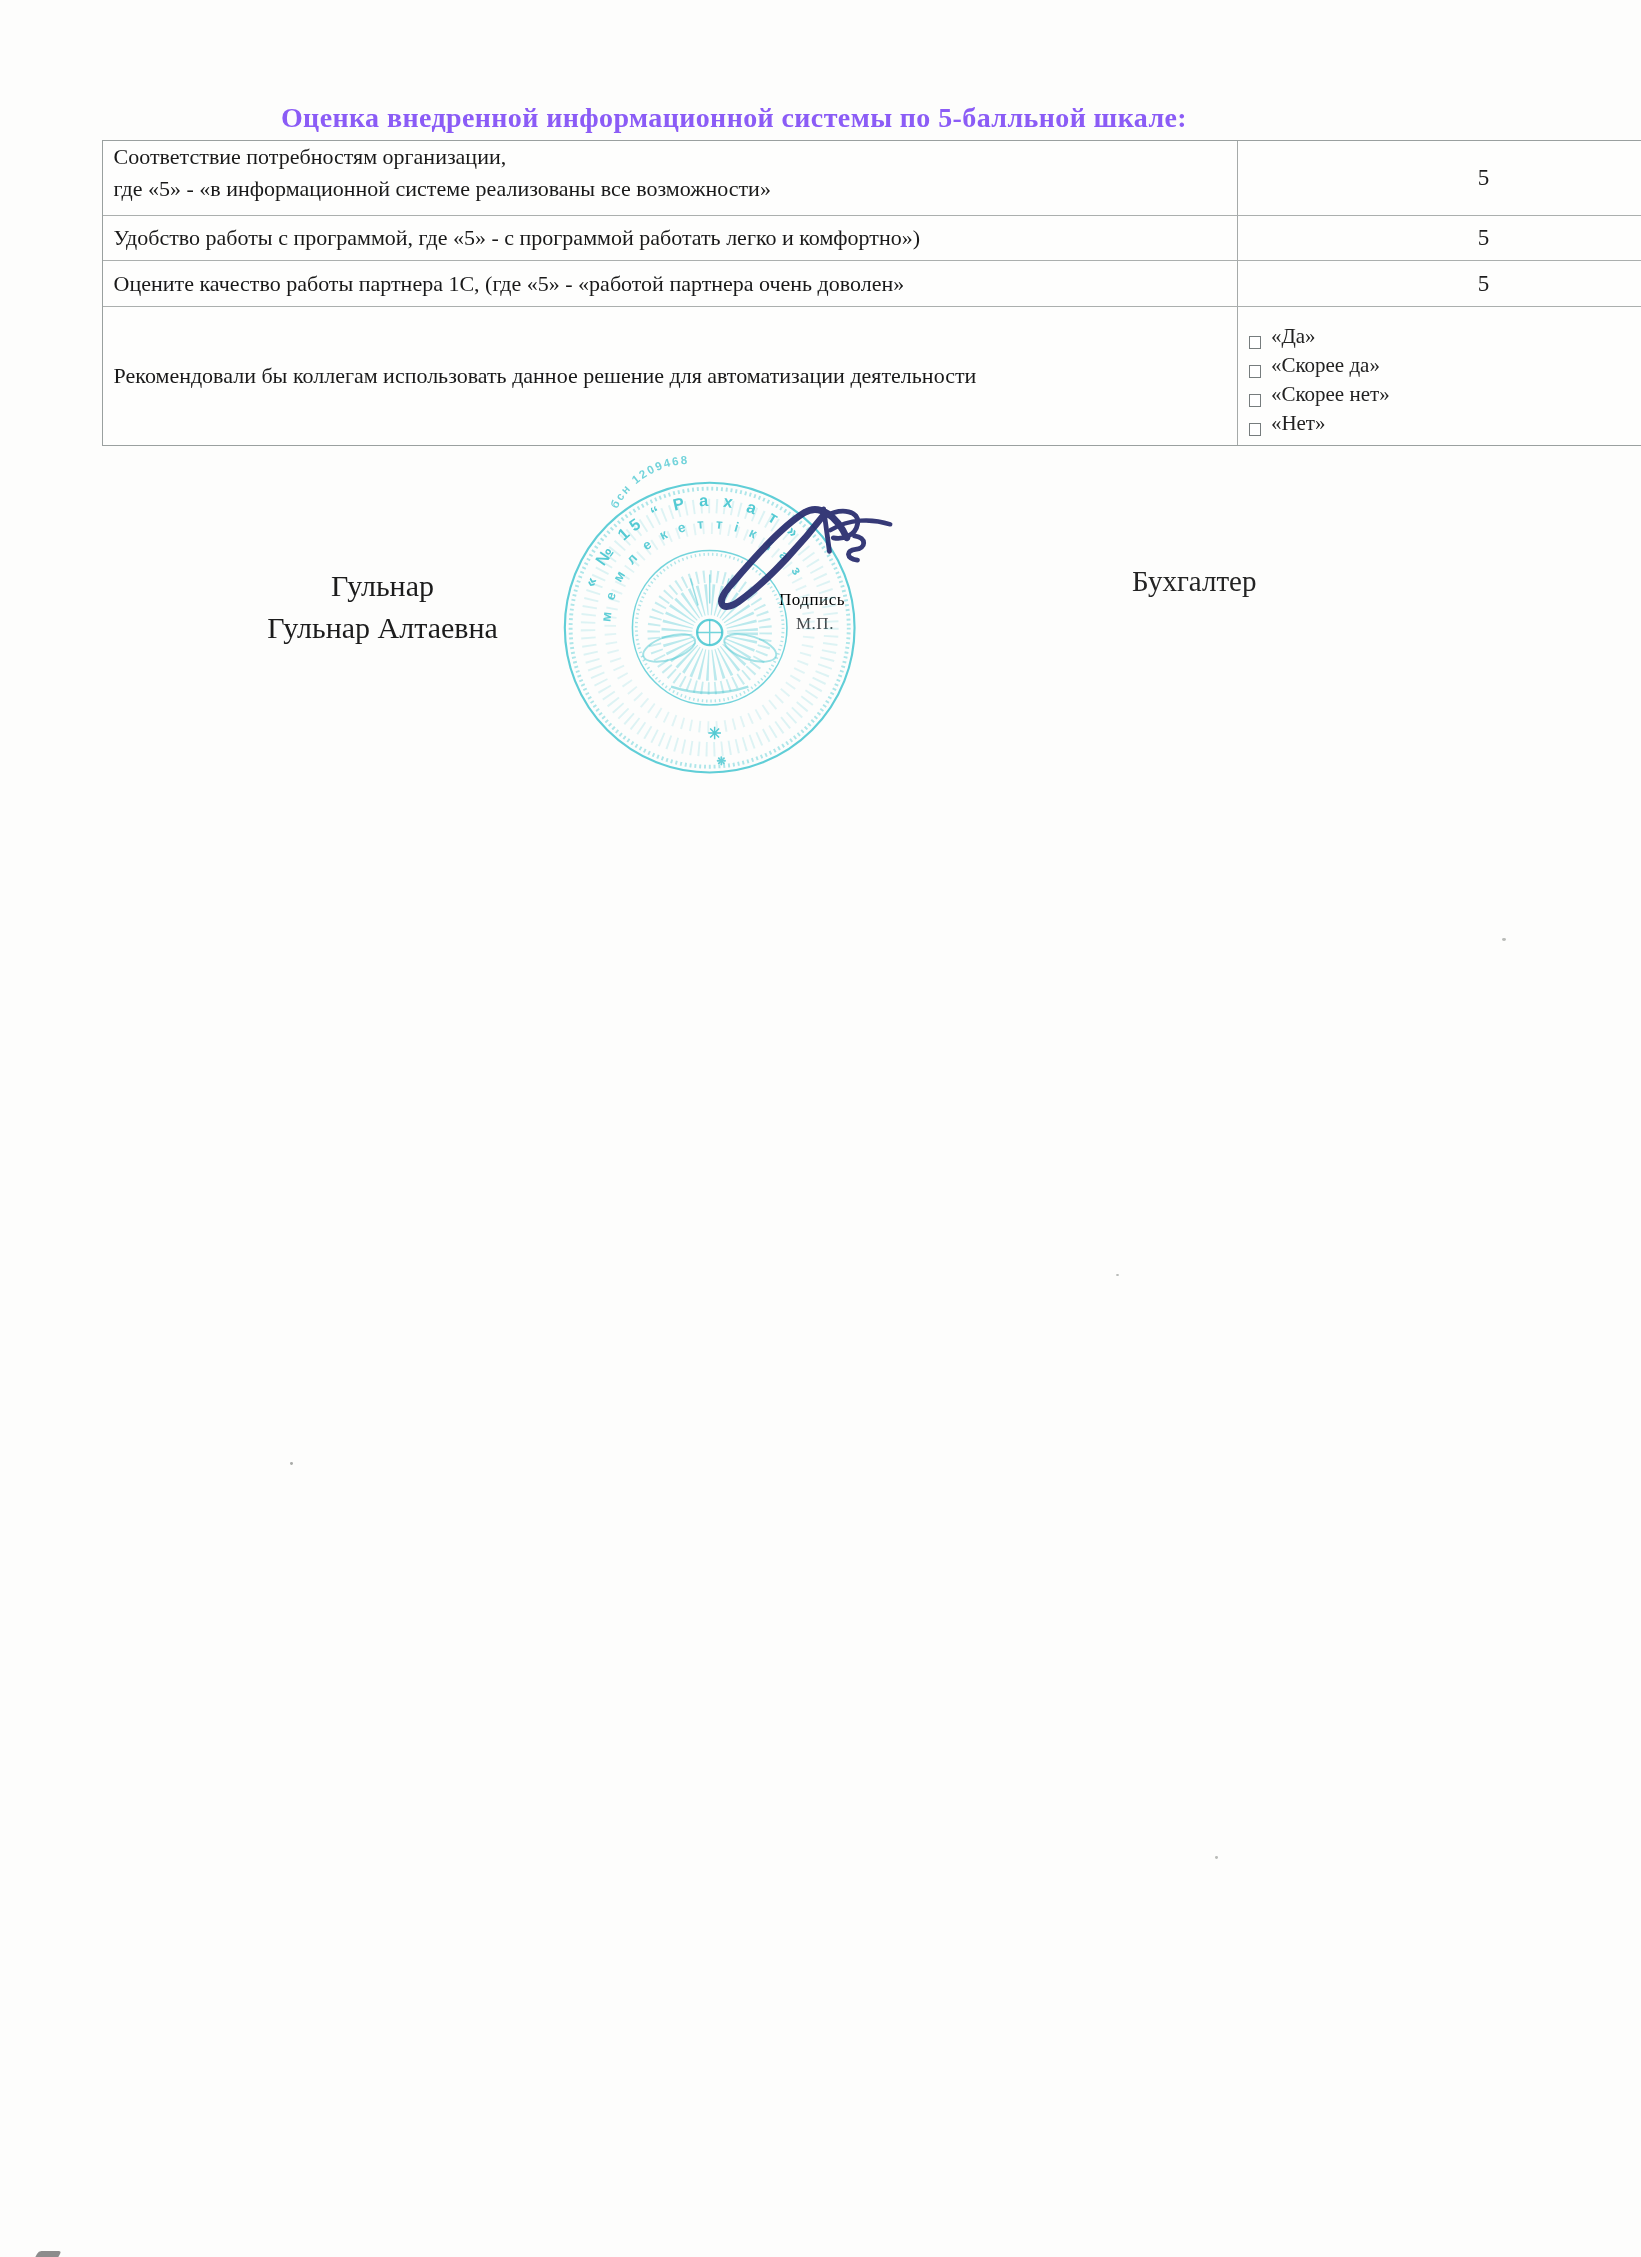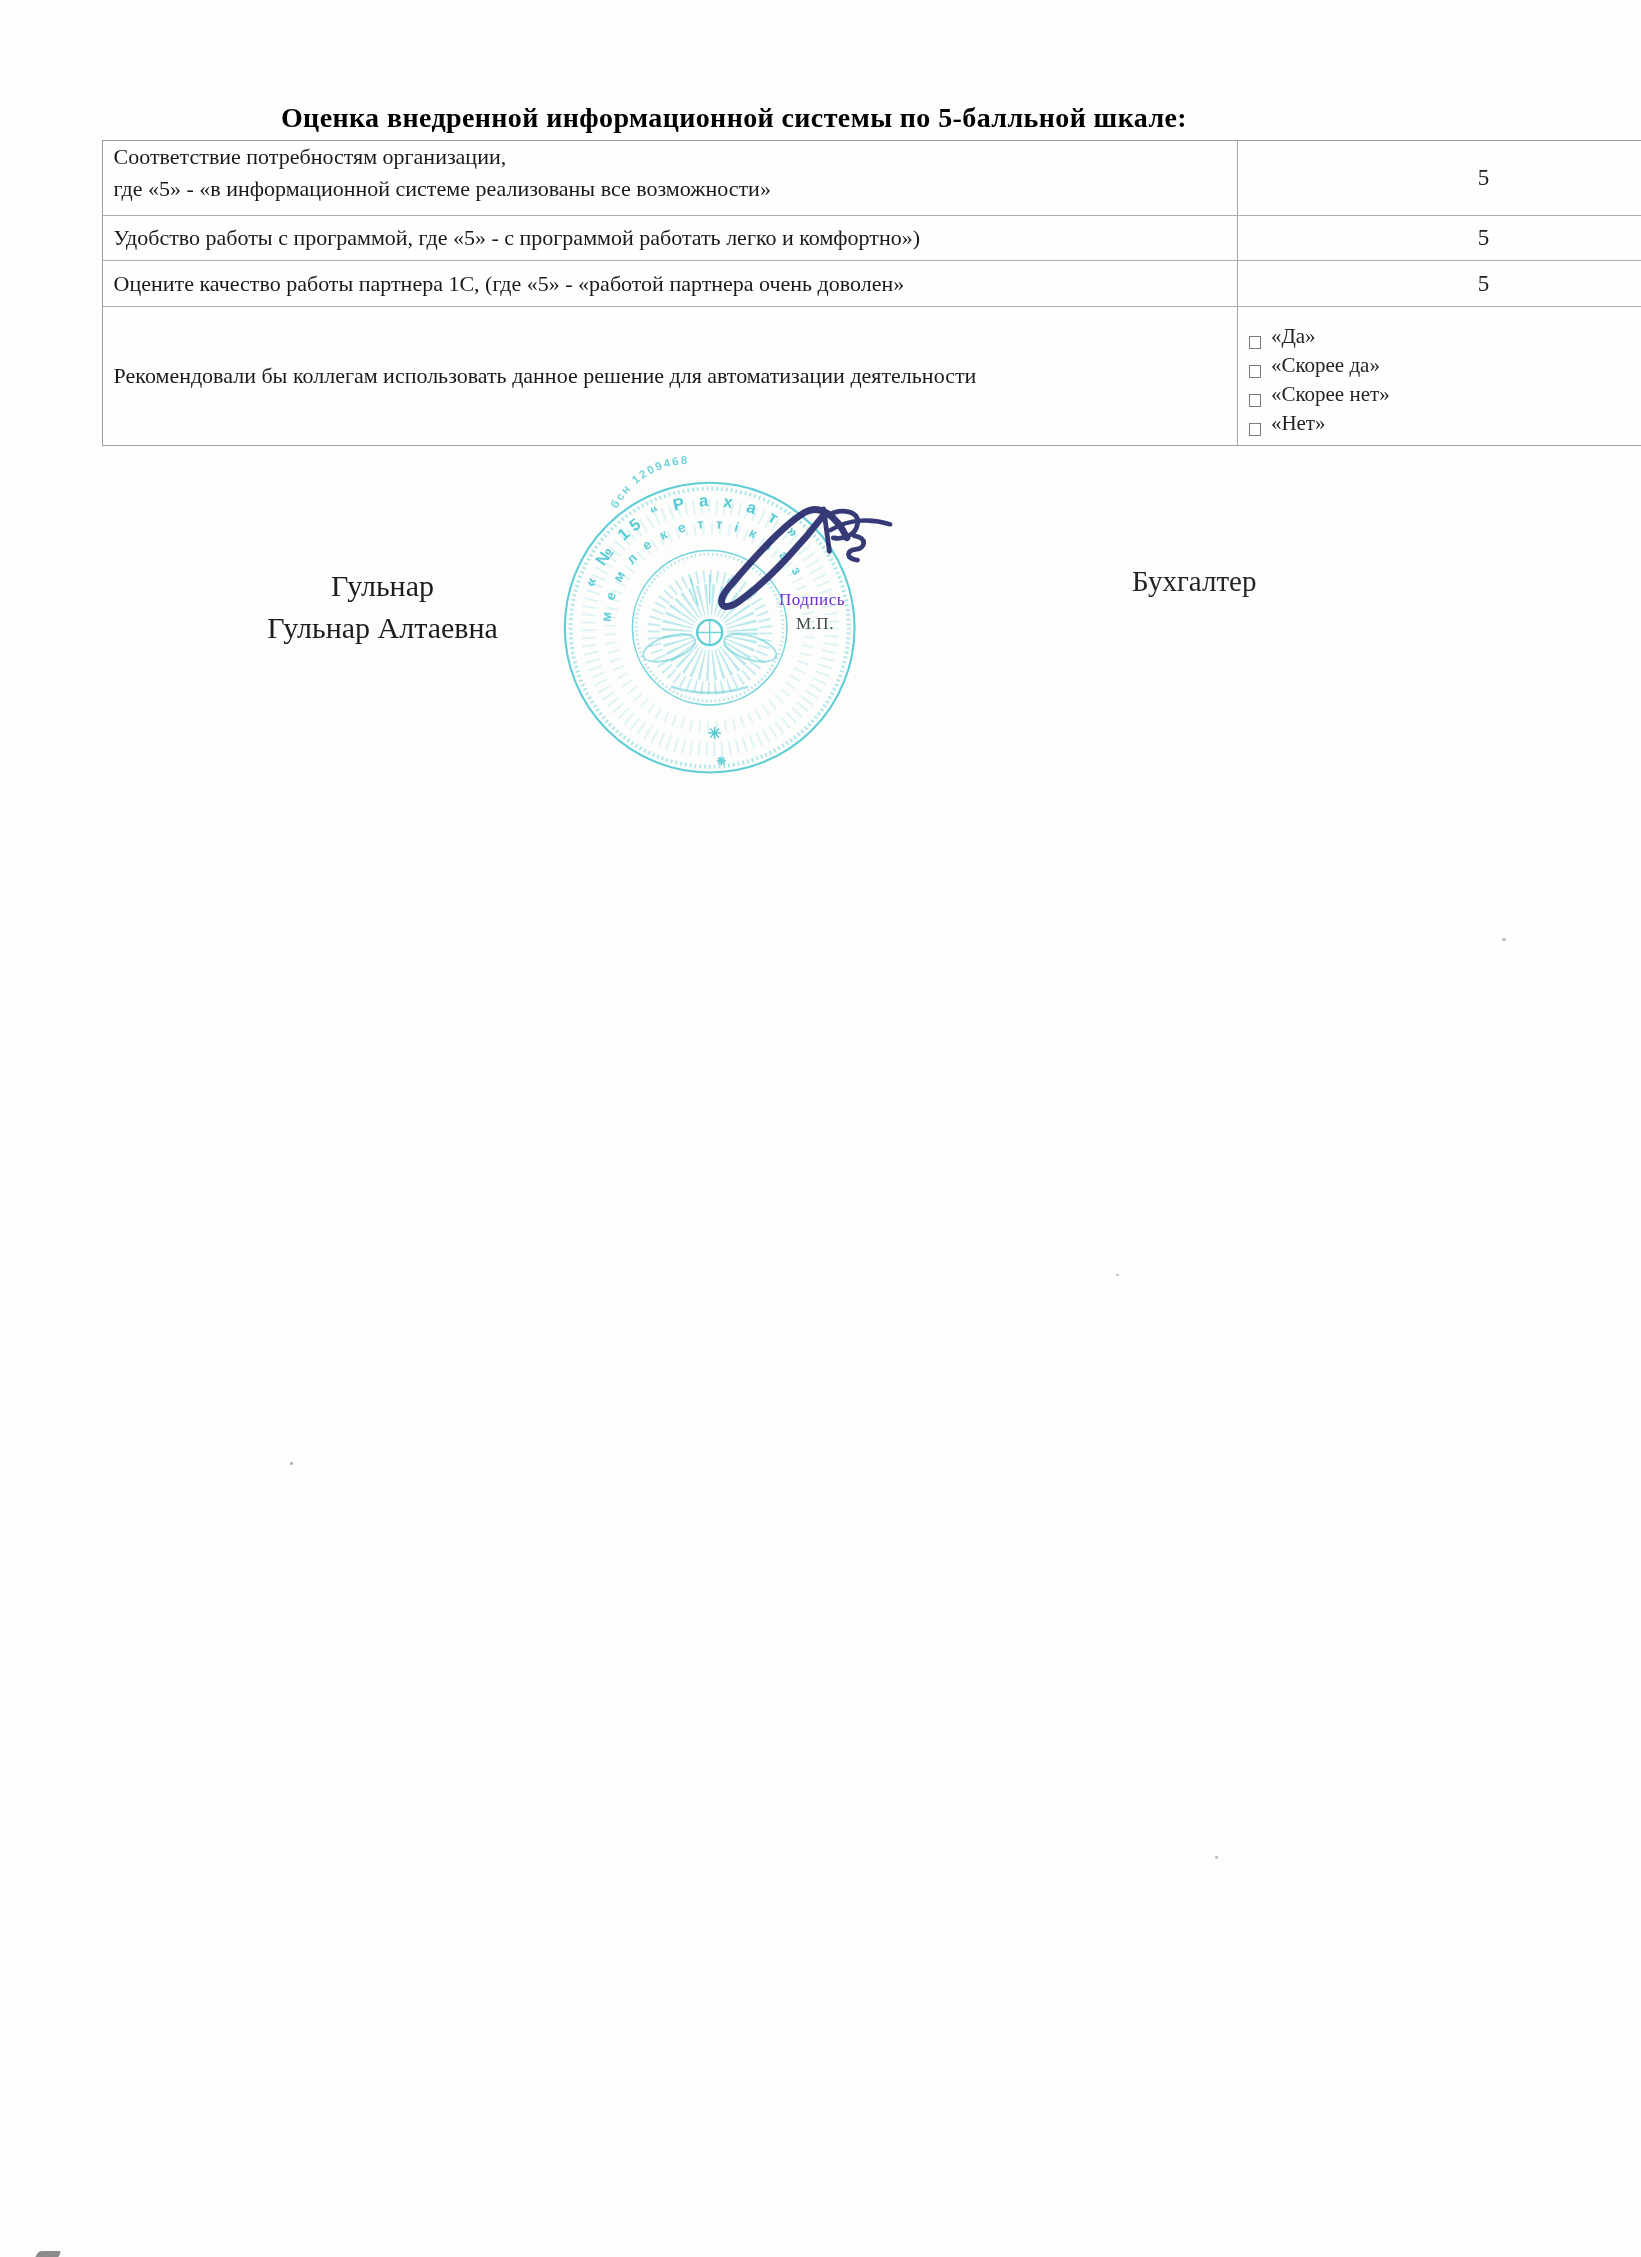--- a/index.html
+++ b/index.html
@@ -10,21 +10,21 @@
     background:#fdfdfc;
     overflow:hidden;
     font-family:"Liberation Serif", serif;
     color:#1a1a1a;
   }
   
   .doc-title{
     position:absolute;left:0;top:100px;width:1468px;
     margin:0;text-align:center;
     font-size:28px;font-weight:bold;line-height:35px;
-    letter-spacing:0.4px;color:#000000;
+    letter-spacing:0.4px;color:#8b5cf6;
   }
   
   .tbl{
     position:absolute;left:102px;top:140px;
     width:1628px;height:306px;
     box-sizing:border-box;
     border:1.9px solid #9aa09f;
     display:grid;
     grid-template-columns:1135px 1fr;
     grid-template-rows:75px 45px 46px 1fr;
@@ -58,21 +58,21 @@
   .signer-name{
     position:absolute;left:232px;top:565px;width:301px;
     text-align:center;font-size:30px;line-height:42px;color:#1c1c1c;
   }
   .signer-role{
     position:absolute;left:1132px;top:565px;
     font-size:29px;color:#242424;
   }
   .lbl-podpis{
     position:absolute;left:779px;top:590px;
-    font-size:17px;color:#6d28d9;letter-spacing:0.5px;
+    font-size:17px;color:#000000;letter-spacing:0.5px;
   }
   .lbl-mp{
     position:absolute;left:796px;top:614px;
     font-size:17px;color:#44484b;letter-spacing:0.5px;text-align:right;
   }
   
   .stamp-wrap{
     position:absolute;left:526px;top:449px;width:406px;height:338px;
     color:var(--stamp-color,#38c2cd);
     pointer-events:none;

